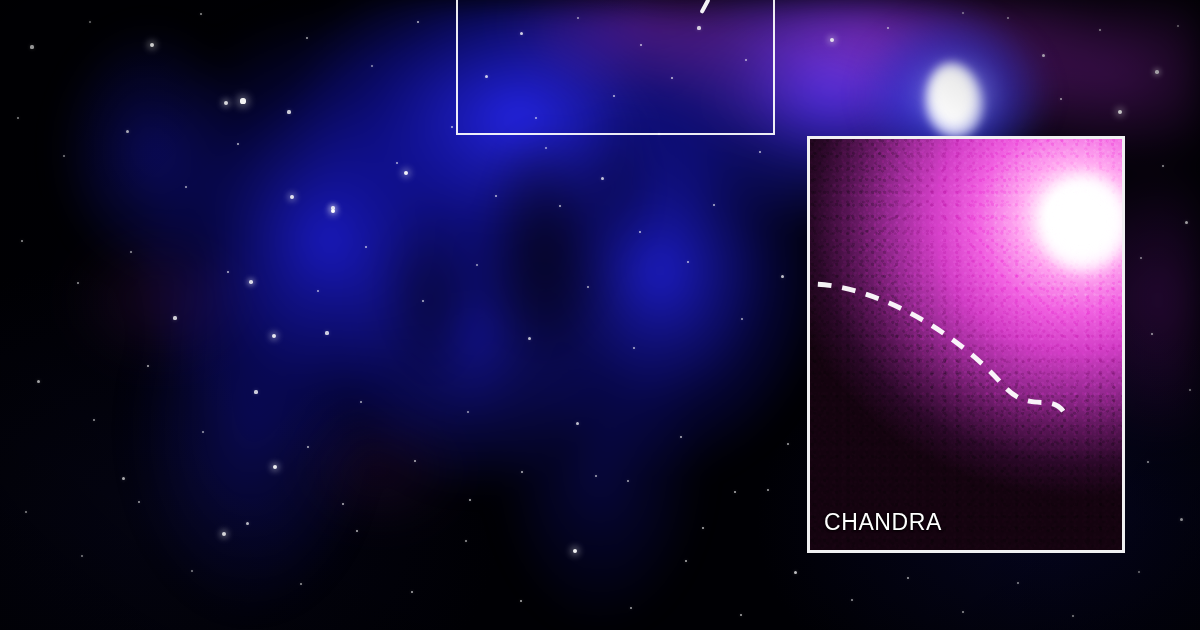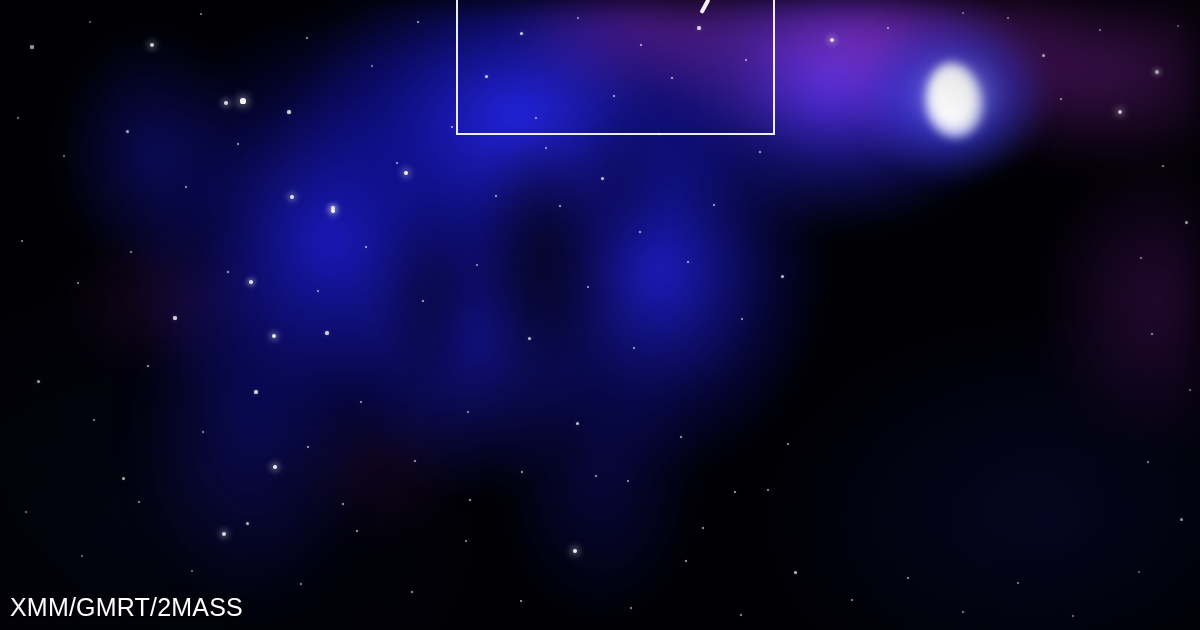--- a/index.html
+++ b/index.html
@@ -316,16 +316,24 @@
       <div class="star" style="left: 886.7px; top: 26.7px; width: 2.6px; height: 2.6px; opacity: 0.7; box-shadow: rgba(255, 255, 255, 0.3) 0px 0px 3.1px;"></div>
       <div class="star" style="left: 1006.8px; top: 16.8px; width: 2.4px; height: 2.4px; opacity: 0.6; box-shadow: rgba(255, 255, 255, 0.3) 0px 0px 2.9px;"></div>
       <div class="star" style="left: 961.9px; top: 11.9px; width: 2.2px; height: 2.2px; opacity: 0.55; box-shadow: rgba(255, 255, 255, 0.3) 0px 0px 2.6px;"></div>
     </div>
 
   <div class="layer" id="vignette"></div>
 
   <div id="radio-box"></div>
   <div id="stray-dash"></div>
 
-
-  <div id="credit">XMM/GMRT/2MASS</div>
+  <div id="chandra-inset">
+    <div id="chandra-gradient"></div>
+    <div id="chandra-core"></div>
+    <div id="chandra-noise"></div>
+    <svg id="chandra-shock" viewBox="0 0 318 417" preserveAspectRatio="none">
+      <path d="M 8 148 C 70 152, 148 196, 196 250 C 226 284, 248 254, 262 284" fill="none" stroke="#ffffff" stroke-width="5" stroke-dasharray="14 11" stroke-linecap="butt" opacity="0.95"></path>
+    </svg>
+    <div id="chandra-label">CHANDRA</div>
+  </div>
+
 
 </div>
 
 </body></html>

